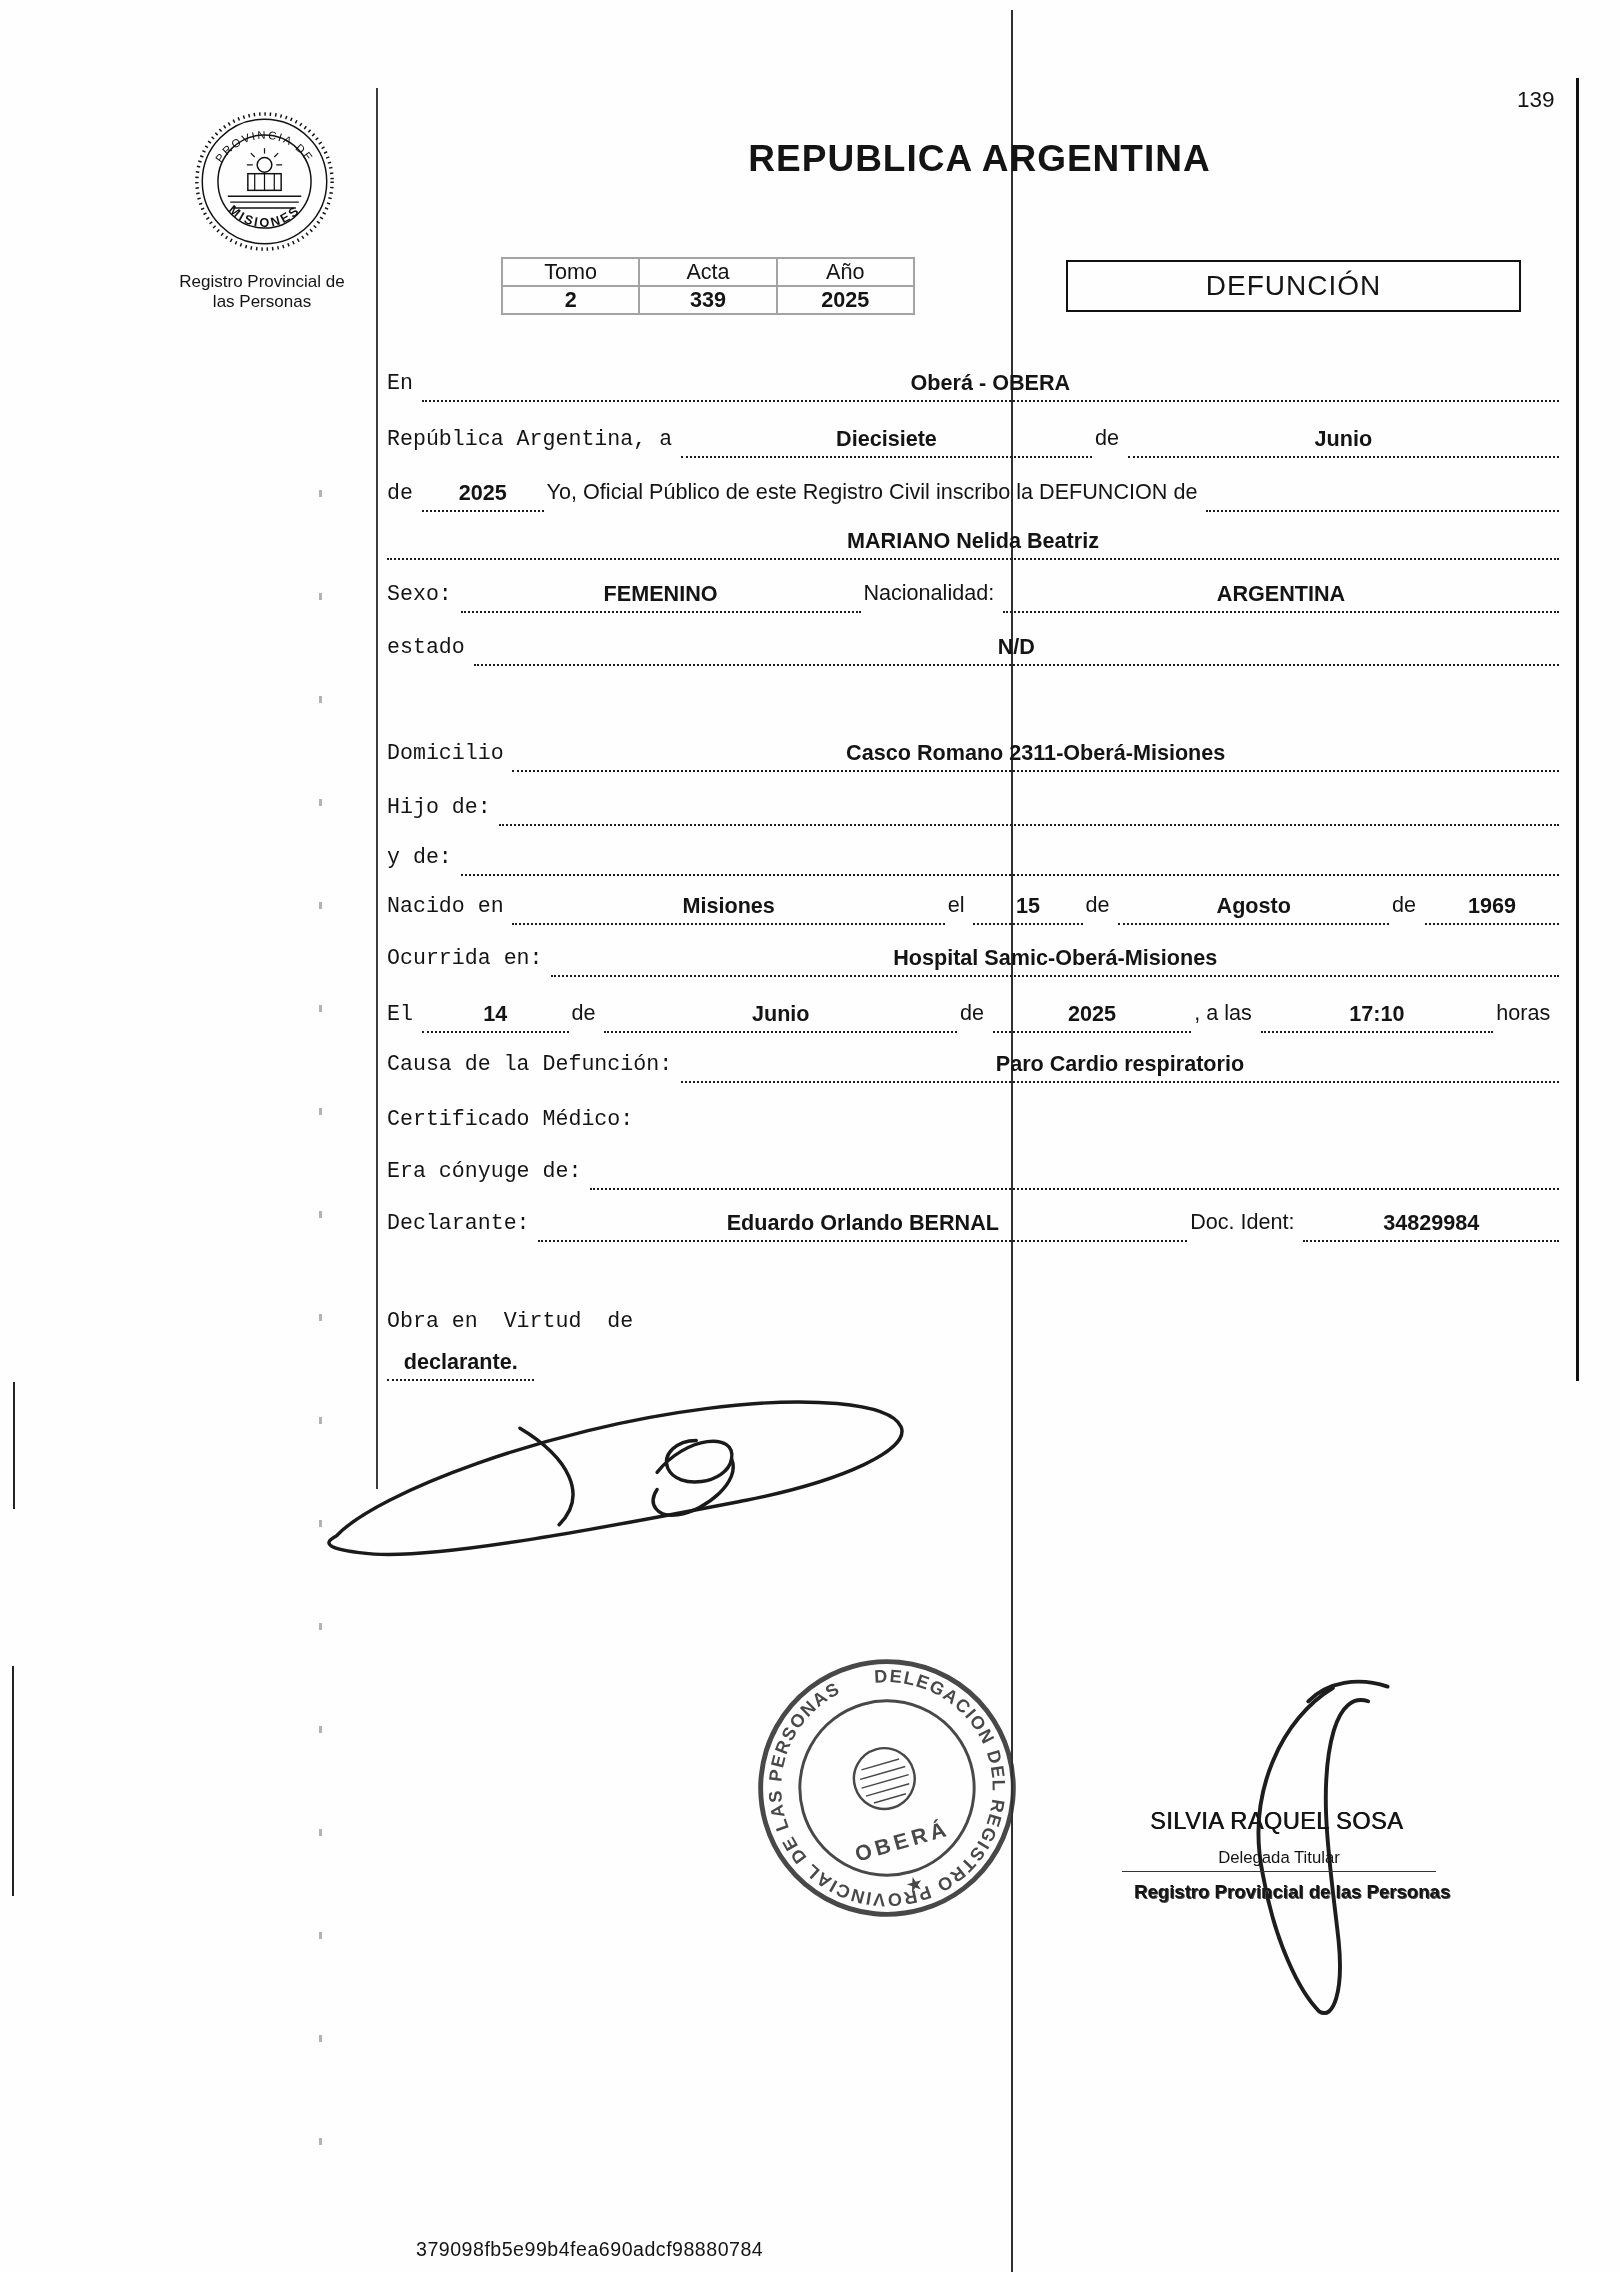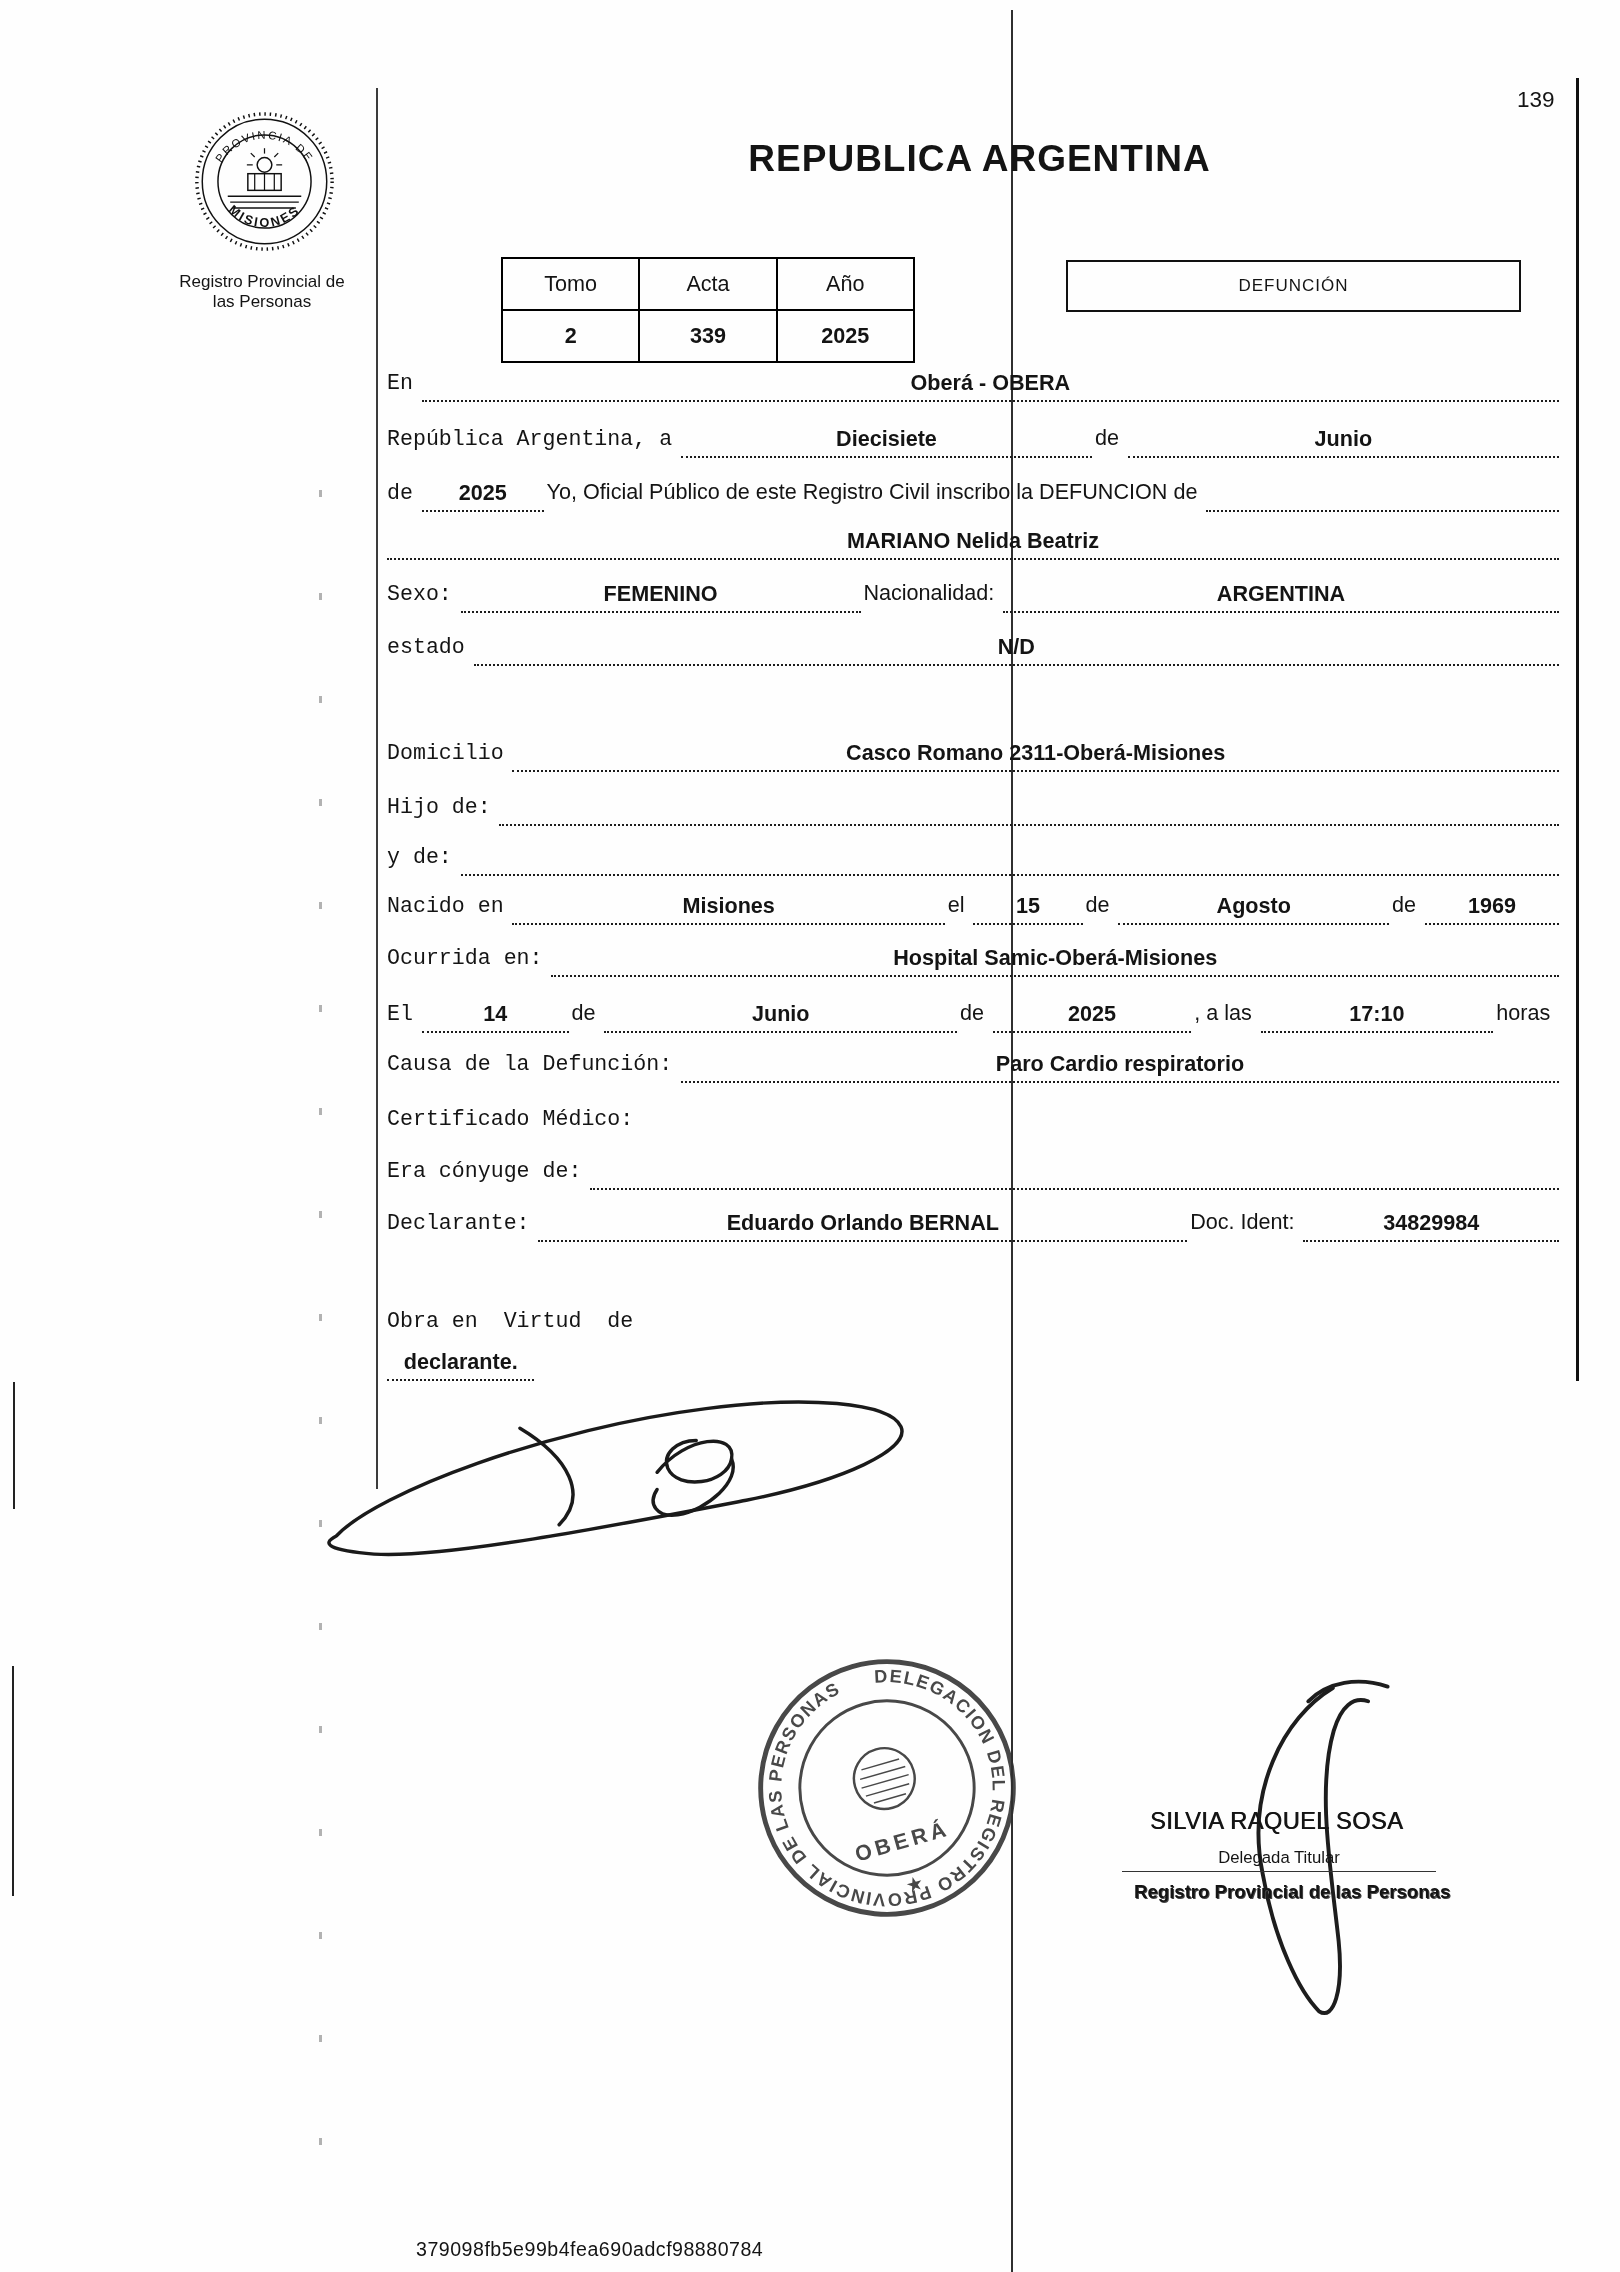--- a/index.html
+++ b/index.html
@@ -17,25 +17,25 @@
 
   .page-number { position:absolute; left:1517px; top:87px; font-size:22.5px; }
 
   
   .seal { position:absolute; left:191px; top:107px; width:147px; height:152px; }
   .seal-caption { position:absolute; left:147px; top:272px; width:230px; text-align:center; font-size:17px; line-height:1.15; }
   .doc-title { position:absolute; left:622px; top:138px; width:715px; text-align:center;
                font-size:37px; font-weight:bold; letter-spacing:1px; }
 
   .rec-table { position:absolute; left:501px; top:257px; width:414px; border-collapse:collapse; table-layout:fixed; }
-  .rec-table td, .rec-table th { border:2px solid #000000; height:52px; text-align:center; font-size:21.6px; font-weight:normal; }
+  .rec-table td, .rec-table th { border:2px solid #a3a3a3; height:28px; text-align:center; font-size:21.6px; font-weight:normal; }
   .rec-table td.v { font-weight:bold; }
 
   .type-box { position:absolute; left:1066px; top:260px; width:455px; height:52px; border:2px solid #111;
-              display:flex; align-items:center; justify-content:center; font-size:17px; letter-spacing:1px; }
+              display:flex; align-items:center; justify-content:center; font-size:28px; letter-spacing:1px; }
 
   
   .doc-line { position:absolute; left:387px; width:1172px; display:flex; align-items:flex-end; font-size:21.6px; }
   .doc-line .l { white-space:pre; padding:0 8.8px 7.3px 2.9px; }
   .doc-line > .l:first-child { padding-left:0;font-family:Liberation Mono, monospace; }
   .f { border-bottom:2.4px dotted #1c1c1c; text-align:center; padding:0 4.9px 3.9px; min-height:9.8px; }
   .g { flex:1 1 0; }
   .val { font-weight:bold; white-space:pre; }
   .jst .val { word-spacing:8.8px; }
 

